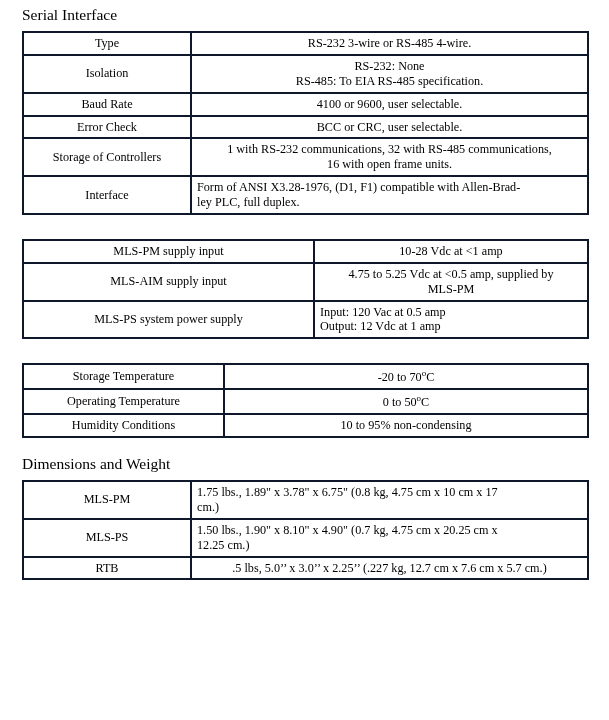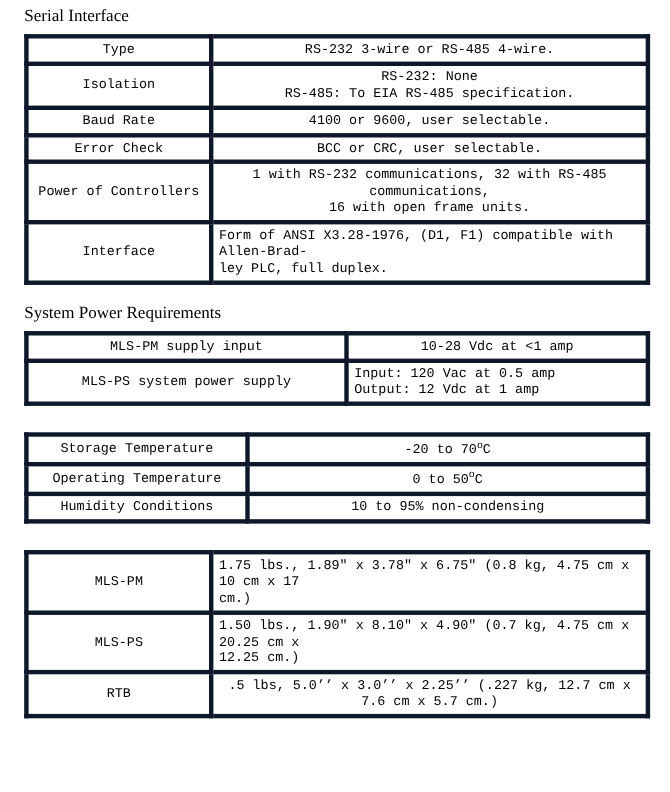--- a/index.html
+++ b/index.html
@@ -28,23 +28,23 @@
     margin: 0;
     padding: 0 0 0 22px;
   }
   .spec-table {
     border-collapse: collapse;
     table-layout: fixed;
     margin-left: 22px;
     border: 1px solid #000000;
   }
   .spec-table td {
-    border: 4px solid #0f172a;
+    border: 2px solid #0f172a;
     font-size: 12.2px;
-    font-family: Liberation Mono, monospace;
+    font-family: Liberation Serif, serif;
     padding: 3px 5px;
     vertical-align: middle;
     line-height: 1.22;
   }
   .c-center { text-align: center; }
   .c-left { text-align: left; margin-left: 15px; }
   sup.deg {
     font-size: 9px;
     vertical-align: super;
   }
@@ -76,41 +76,44 @@
           </tr>
           <tr>
             <td class="c-center">Baud Rate</td>
             <td class="c-center">4100 or 9600, user selectable.</td>
           </tr>
           <tr>
             <td class="c-center">Error Check</td>
             <td class="c-center">BCC or CRC, user selectable.</td>
           </tr>
           <tr>
-            <td class="c-center">Power of Controllers</td>
+            <td class="c-center">Storage of Controllers</td>
             <td class="c-center">1 with RS-232 communications, 32 with RS-485 communications,<br>16 with open frame units.</td>
           </tr>
           <tr>
             <td class="c-center">Interface</td>
             <td class="c-left">Form of ANSI X3.28-1976, (D1, F1) compatible with Allen-Brad-<br>ley PLC, full duplex.</td>
           </tr>
         </tbody>
       </table>
       <div class="gap-after-table"></div>
-      <div class="section-heading">System Power Requirements</div>
       <div class="gap-after-heading"></div>
       <table class="spec-table">
         <colgroup>
           <col style="width: 291px;">
           <col style="width: 274px;">
         </colgroup>
         <tbody>
           <tr>
             <td class="c-center">MLS-PM supply input</td>
             <td class="c-center">10-28 Vdc at &lt;1 amp</td>
+          </tr>
+          <tr>
+            <td class="c-center">MLS-AIM supply input</td>
+            <td class="c-center">4.75 to 5.25 Vdc at &lt;0.5 amp, supplied by<br>MLS-PM</td>
           </tr>
           <tr>
             <td class="c-center">MLS-PS system power supply</td>
             <td class="c-left">Input: 120 Vac at 0.5 amp<br>Output: 12 Vdc at 1 amp</td>
           </tr>
         </tbody>
       </table>
       <div class="gap-after-table"></div>
       <div class="gap-after-heading"></div>
       <table class="spec-table">
@@ -127,20 +130,21 @@
             <td class="c-center">Operating Temperature</td>
             <td class="c-center"><span>0 to 50</span><sup class="deg">o</sup><span>C</span></td>
           </tr>
           <tr>
             <td class="c-center">Humidity Conditions</td>
             <td class="c-center">10 to 95% non-condensing</td>
           </tr>
         </tbody>
       </table>
       <div class="gap-after-table"></div>
+      <div class="section-heading">Dimensions and Weight</div>
       <div class="gap-after-heading"></div>
       <table class="spec-table">
         <colgroup>
           <col style="width: 168px;">
           <col style="width: 397px;">
         </colgroup>
         <tbody>
           <tr>
             <td class="c-center">MLS-PM</td>
             <td class="c-left">1.75 lbs., 1.89" x 3.78" x 6.75" (0.8 kg, 4.75 cm x 10 cm x 17<br>cm.)</td>

